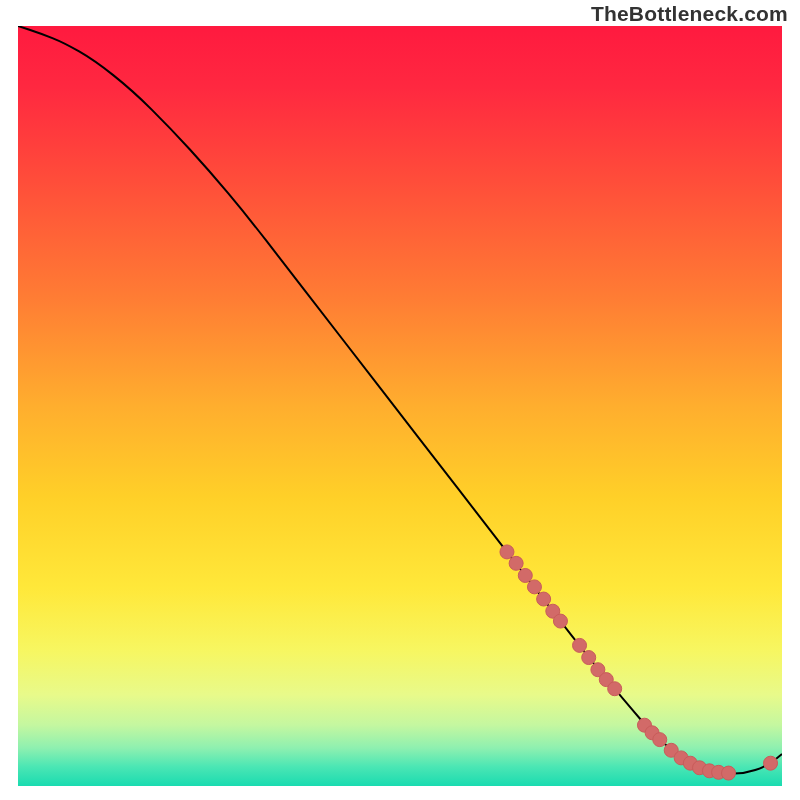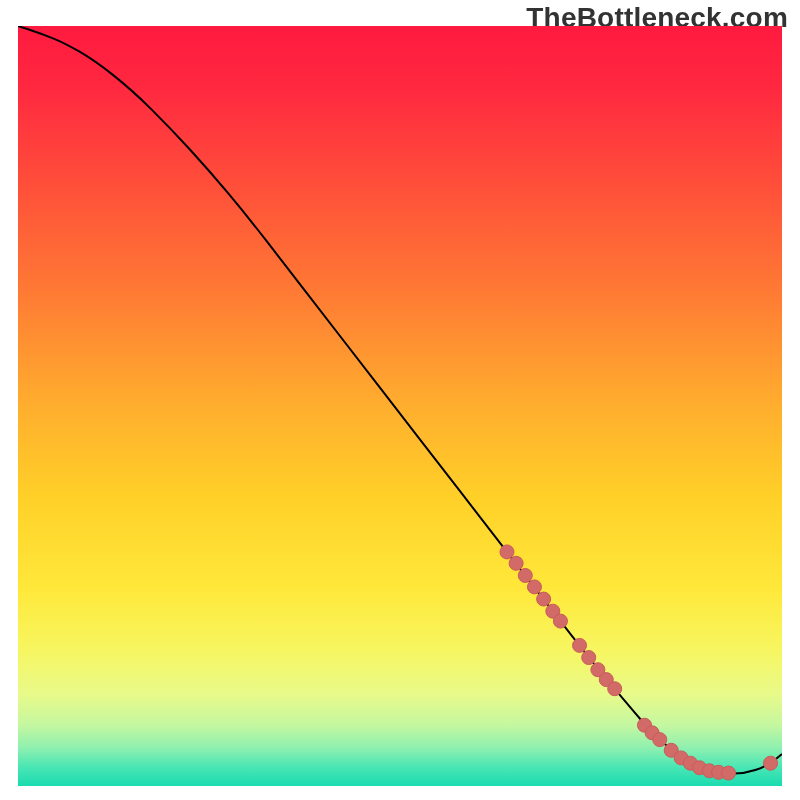--- a/index.html
+++ b/index.html
@@ -1,17 +1,17 @@
 <!DOCTYPE html>
 <html><head>
 <meta charset="utf-8">
 <style>
   html,body{margin:0;padding:0;width:800px;height:800px;overflow:hidden;background:#fff;font-family:Arial,Helvetica,sans-serif}
   #wrap{position:relative;width:800px;height:800px}
-  #watermark{position:absolute;top:2px;right:12px;font-size:28px;font-weight:600;color:#333;letter-spacing:.2px;pointer-events:none}
+  #watermark{position:absolute;top:2px;right:12px;font-size:21px;font-weight:600;color:#333;letter-spacing:.2px;pointer-events:none}
   svg{display:block;position:absolute;top:0;left:0}
 </style>
 </head>
 <body>
 
 <div id="wrap">
   <div id="watermark">TheBottleneck.com</div>
   <svg id="plot" width="800" height="800">
     <defs>
       <linearGradient id="bg-grad" x1="0" y1="0" x2="0" y2="1">

